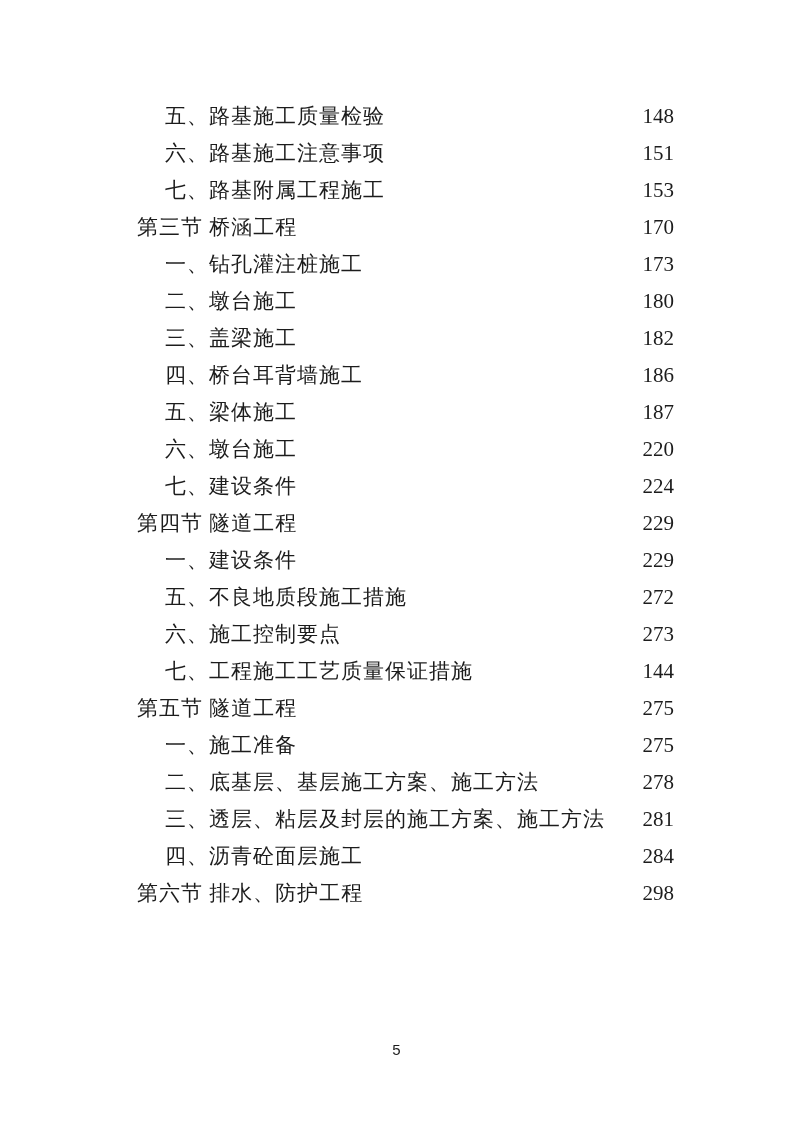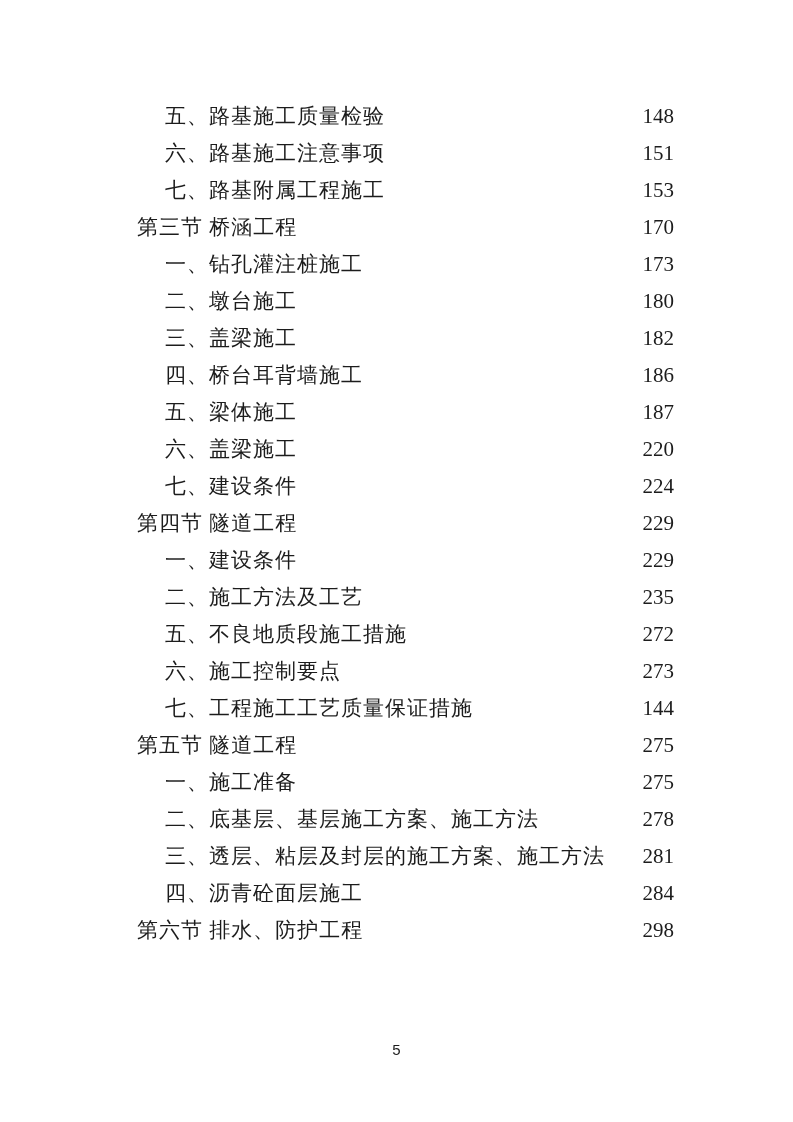--- a/index.html
+++ b/index.html
@@ -122,21 +122,21 @@
     <span class="toc-page">186</span>
   </div>
 
   <div class="toc-row level-2">
     <span class="toc-label">五、梁体施工</span>
     <span class="toc-leader"></span>
     <span class="toc-page">187</span>
   </div>
 
   <div class="toc-row level-2">
-    <span class="toc-label">六、盖梁施工</span>
+    <span class="toc-label">六、墩台施工</span>
     <span class="toc-leader"></span>
     <span class="toc-page">220</span>
   </div>
 
   <div class="toc-row level-2">
     <span class="toc-label">七、建设条件</span>
     <span class="toc-leader"></span>
     <span class="toc-page">224</span>
   </div>
 
@@ -145,25 +145,20 @@
     <span class="toc-leader"></span>
     <span class="toc-page">229</span>
   </div>
 
   <div class="toc-row level-2">
     <span class="toc-label">一、建设条件</span>
     <span class="toc-leader"></span>
     <span class="toc-page">229</span>
   </div>
 
-  <div class="toc-row level-2">
-    <span class="toc-label">二、施工方法及工艺</span>
-    <span class="toc-leader"></span>
-    <span class="toc-page">235</span>
-  </div>
 
 
   <div class="toc-row level-2">
     <span class="toc-label">五、不良地质段施工措施</span>
     <span class="toc-leader"></span>
     <span class="toc-page">272</span>
   </div>
 
   <div class="toc-row level-2">
     <span class="toc-label">六、施工控制要点</span>

